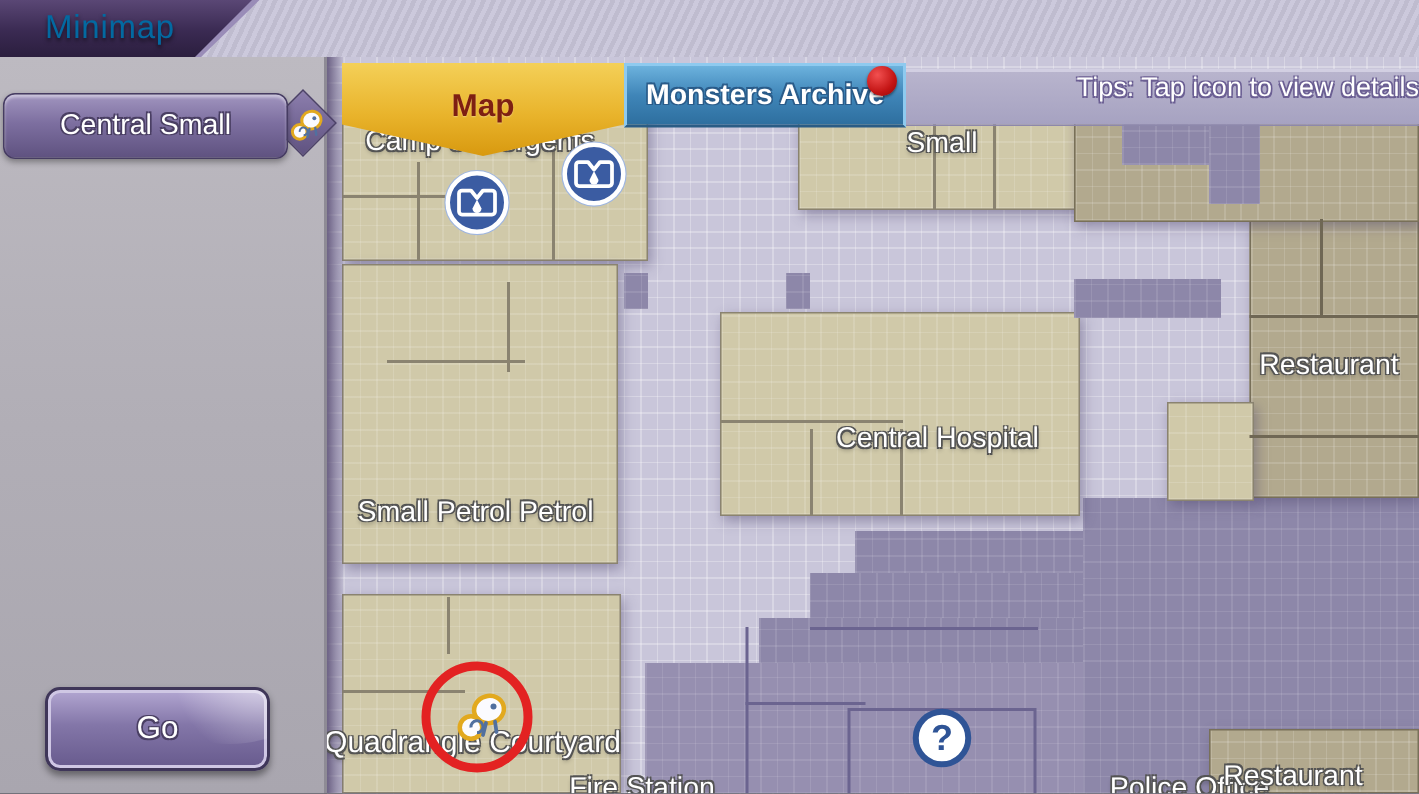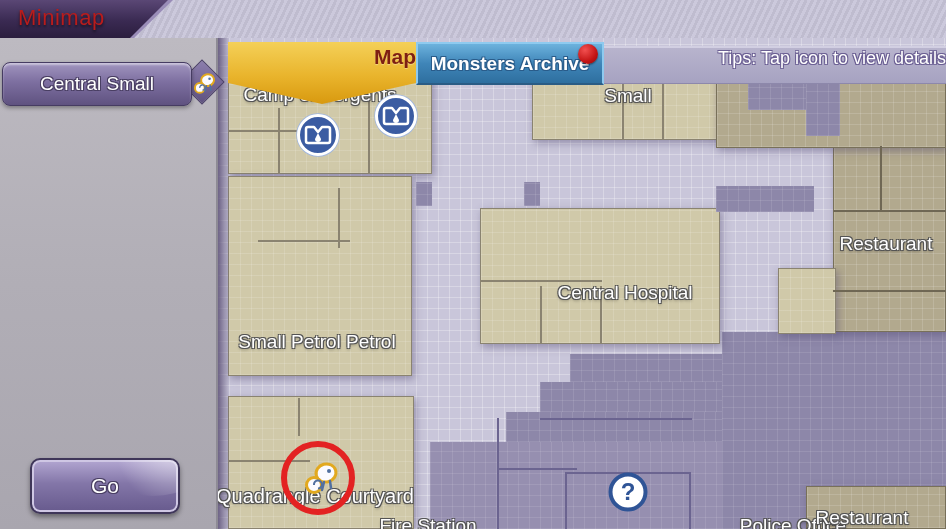--- a/index.html
+++ b/index.html
@@ -9,21 +9,21 @@
   
   .header{position:absolute;left:0;top:0;width:946px;height:38px;z-index:40;
     background:linear-gradient(90deg,#8f8999,#878093 55%,#8f8a9b);
     background-image:repeating-linear-gradient(115deg,rgba(255,255,255,.05) 0 3px,rgba(0,0,0,.05) 3px 6px);}
   .banner-hi{position:absolute;left:0;top:0;width:200px;height:38px;z-index:41;
     background:linear-gradient(135deg,#b9aed0,#8d7fae);
     clip-path:polygon(0 0,173px 0,134px 100%,0 100%);}
   .banner{position:absolute;left:0;top:0;width:200px;height:38px;z-index:42;
     background:linear-gradient(180deg,#5a4775 0%,#3a2a52 55%,#2b1e3e 100%);
     clip-path:polygon(0 0,168px 0,130px 100%,0 100%);}
-  .header-title{position:absolute;left:18px;top:5px;z-index:43;color:#b91c1c;font-size:22px;letter-spacing:.5px;
+  .header-title{position:absolute;left:30px;top:5px;z-index:43;color:#0369a1;font-size:22px;letter-spacing:.5px;
     text-shadow:0 2px 3px rgba(0,0,0,.6);}
 
   
   .sidebar{position:absolute;left:0;top:38px;width:218px;height:491px;z-index:30;
     background:linear-gradient(180deg,#bdbac1 0%,#b1aeb6 50%,#a9a6af 100%);
     border-right:2px solid #8e8b95;}
   .region-diamond{position:absolute;left:186px;top:28px;width:32px;height:32px;z-index:31;
     background:linear-gradient(135deg,#8c7ead,#5f5280);transform:rotate(45deg);border:1px solid #4c4169;}
   .region-btn{position:absolute;left:2px;top:24px;width:190px;height:44px;z-index:32;
     border-radius:8px;background:linear-gradient(180deg,#a195bf 0%,#7d6fa0 45%,#5f5280 100%);
@@ -69,21 +69,21 @@
     transform:translate(-50%,-50%);
     text-shadow:-1px -1px 0 #545454,1px -1px 0 #545454,-1px 1px 0 #545454,1px 1px 0 #545454,0 2px 3px rgba(0,0,0,.35);}
 
   .map-icon{position:absolute;z-index:8;cursor:pointer;}
   .red-ring{position:absolute;z-index:9;width:74px;height:74px;border:6px solid #e32222;border-radius:50%;}
 
   
   .tab-map{position:absolute;left:228px;top:42px;width:188px;height:62px;z-index:20;cursor:pointer;
     background:linear-gradient(180deg,#f4d058 0%,#e9b42c 55%,#d8990f 100%);
     clip-path:polygon(0 0,100% 0,100% 66%,50% 100%,0 66%);
-    color:#7e1f12;font-size:21px;font-weight:bold;text-align:right;padding-top:3px;
+    color:#7e1f12;font-size:21px;font-weight:bold;text-align:center;padding-top:17px;
     text-shadow:0 1px 1px rgba(255,255,255,.35);}
   .tab-monsters{position:absolute;left:416px;top:42px;width:188px;height:43px;z-index:20;cursor:pointer;
     background:linear-gradient(180deg,#6cb2dd 0%,#3f85b8 50%,#2e6f9f 100%);
     border:2px solid #8ecaef;border-bottom-color:#2a5c85;
     color:#fff;font-size:19px;font-weight:bold;display:flex;align-items:center;justify-content:center;
     text-shadow:-1px -1px 0 #2a5c8a,1px -1px 0 #2a5c8a,-1px 1px 0 #2a5c8a,1px 1px 0 #2a5c8a;}
   .noti-dot{position:absolute;left:578px;top:44px;width:20px;height:20px;z-index:21;border-radius:50%;
     background:radial-gradient(circle at 35% 30%,#f25050,#c31414 60%,#8e0707);
     box-shadow:0 1px 2px rgba(0,0,0,.5);}
   .tips-bar{position:absolute;left:604px;top:46px;width:342px;height:38px;z-index:20;

